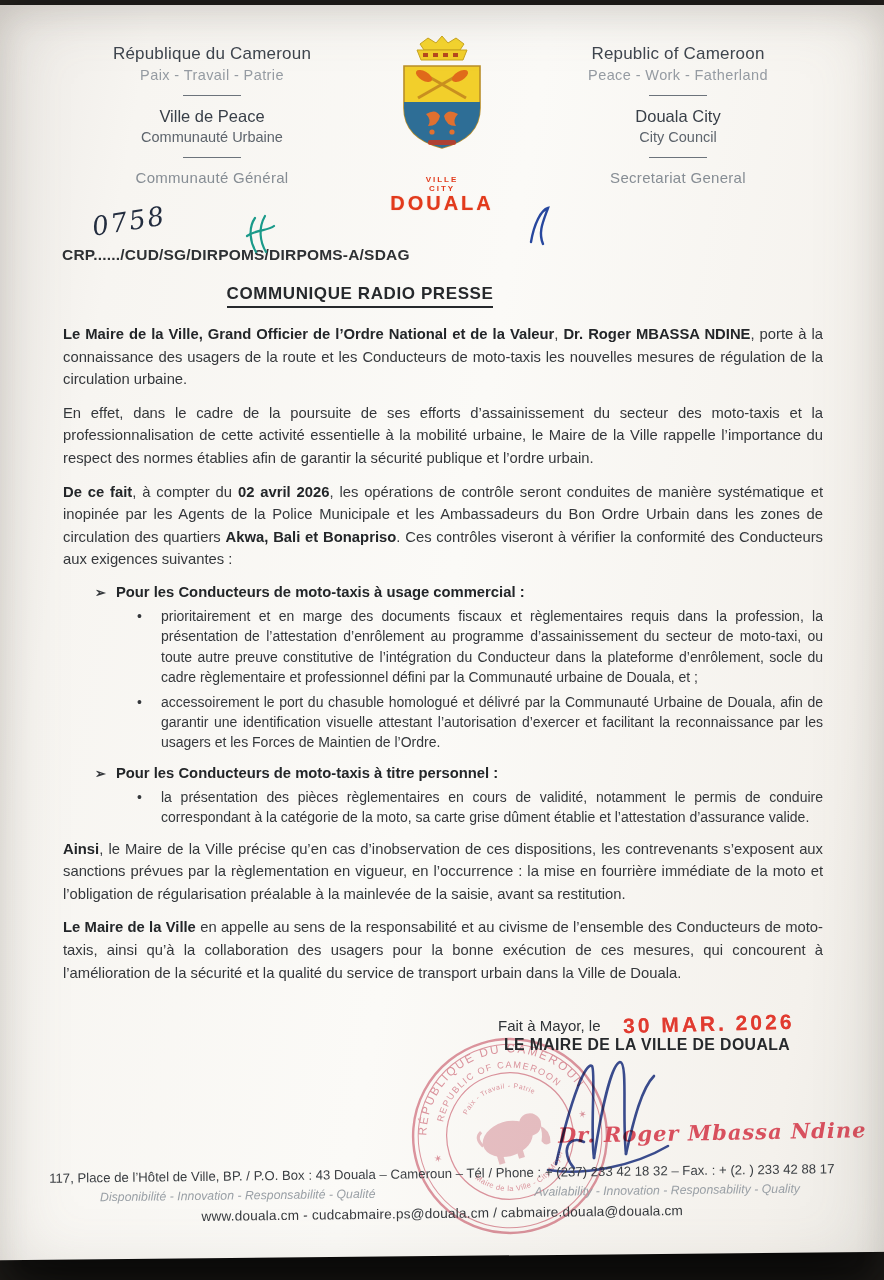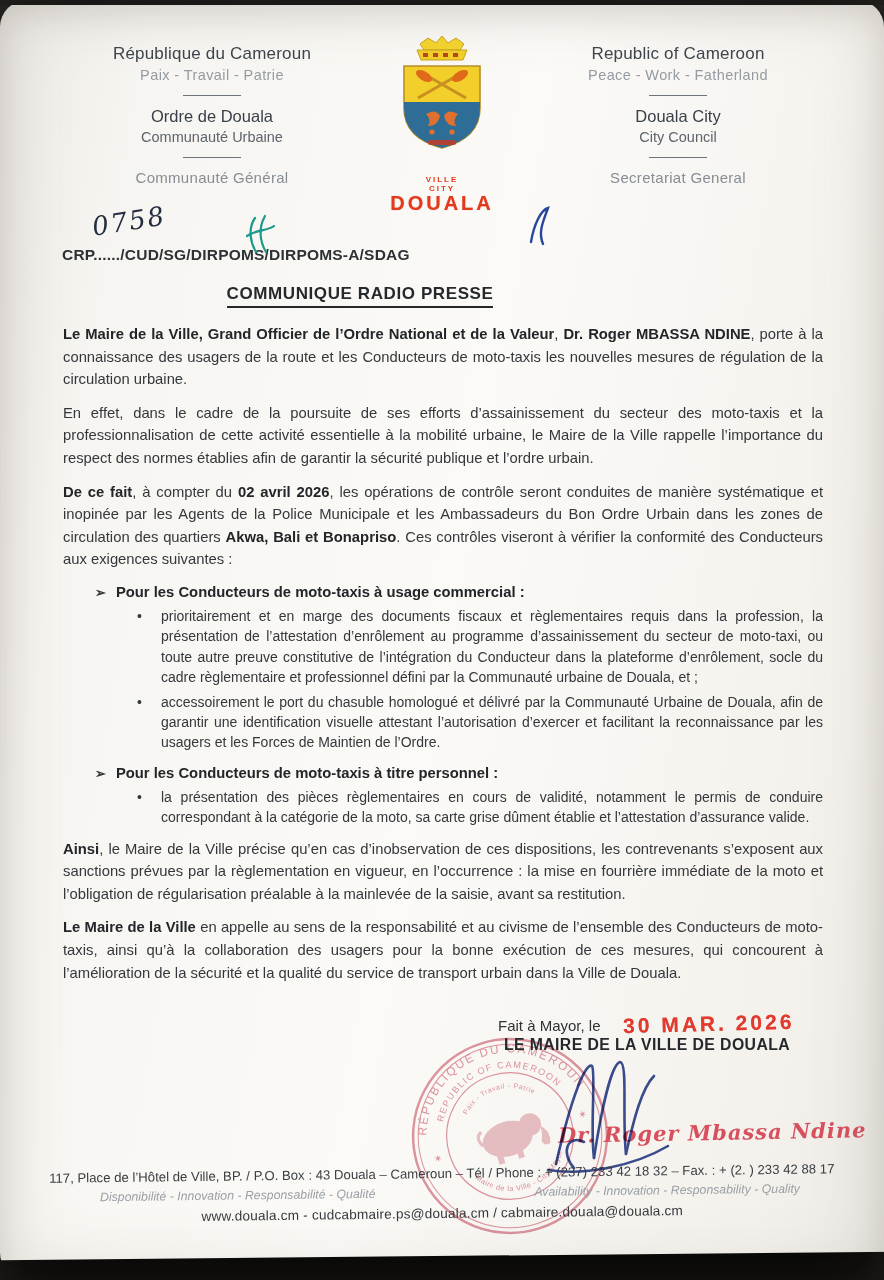--- a/index.html
+++ b/index.html
@@ -1,18 +1,18 @@
 <!DOCTYPE html>
 <html><head>
 <meta charset="utf-8">
 <style>
   html,body{margin:0;padding:0;}
   body{width:884px;height:1280px;overflow:hidden;background:#111;font-family:"Liberation Sans",sans-serif;}
   .paper{position:absolute;left:0;top:0;width:884px;height:1280px;
-    background:linear-gradient(100deg,#edeae6 0%,#f7f5f1 14%,#fbfaf7 50%,#f4f1ec 88%,#eceae5 100%);border-radius:27px;}
+    background:linear-gradient(100deg,#edeae6 0%,#f7f5f1 14%,#fbfaf7 50%,#f4f1ec 88%,#eceae5 100%);}
   .paper::after{content:"";position:absolute;inset:0;pointer-events:none;
     box-shadow:inset 0 0 70px rgba(110,100,85,.22), inset 0 14px 30px rgba(90,85,75,.12);}
   .bar-top{position:absolute;left:0;top:0;width:884px;height:5px;background:#0b0b0b;}
   .bar-bottom{position:absolute;left:-12px;bottom:-8px;width:910px;height:32px;background:#050505;transform:rotate(-.55deg);}
 
   
   .hcol{position:absolute;top:44px;width:300px;text-align:center;color:#474e57;}
   .hcol-left{left:62px;} .hcol-right{left:528px;}
   .h1{font-size:17px;letter-spacing:.2px;color:#3e454e;}
   .h2{font-size:14.5px;color:#959ba2;margin-top:3px;letter-spacing:.4px;}
@@ -70,21 +70,21 @@
 <body>
 
 <div class="paper">
 
   <div class="bar-top"></div>
 
   <div class="hcol hcol-left">
     <div class="h1">République du Cameroun</div>
     <div class="h2">Paix - Travail - Patrie</div>
     <div class="hdiv"></div>
-    <div class="h3">Ordre de Douala</div>
+    <div class="h3">Ville de Peace</div>
     <div class="h4">Communauté Urbaine</div>
     <div class="hdiv"></div>
     <div class="h5">Communauté Général</div>
   </div>
 
   <div class="logo">
     <svg width="104" height="138" viewBox="0 0 104 138">
 
       <g>
         <path d="M30 8 L38 2 L46 7 L52 0 L58 7 L66 2 L74 8 L70 14 L34 14 Z" fill="#f4d42e" stroke="#c9a41f" stroke-width="1"></path>

